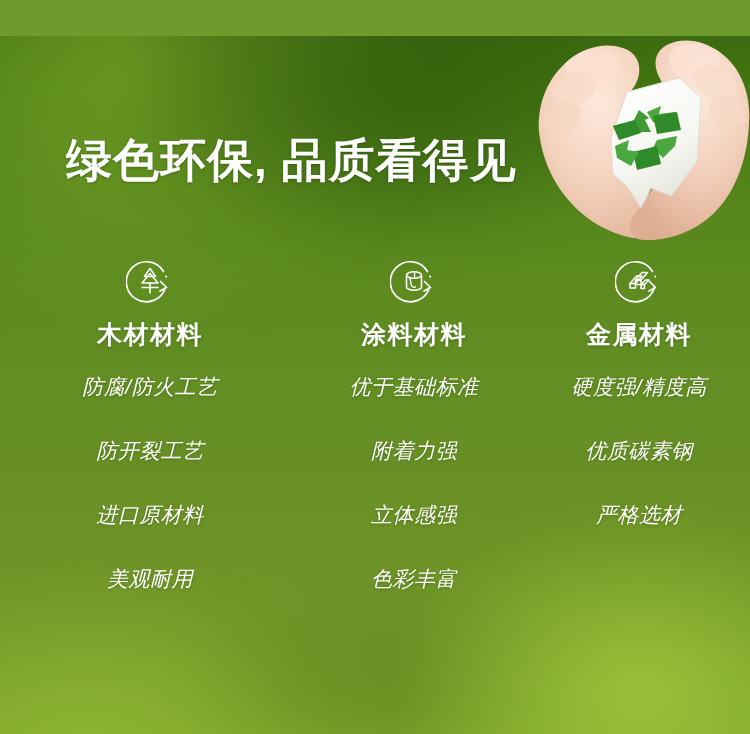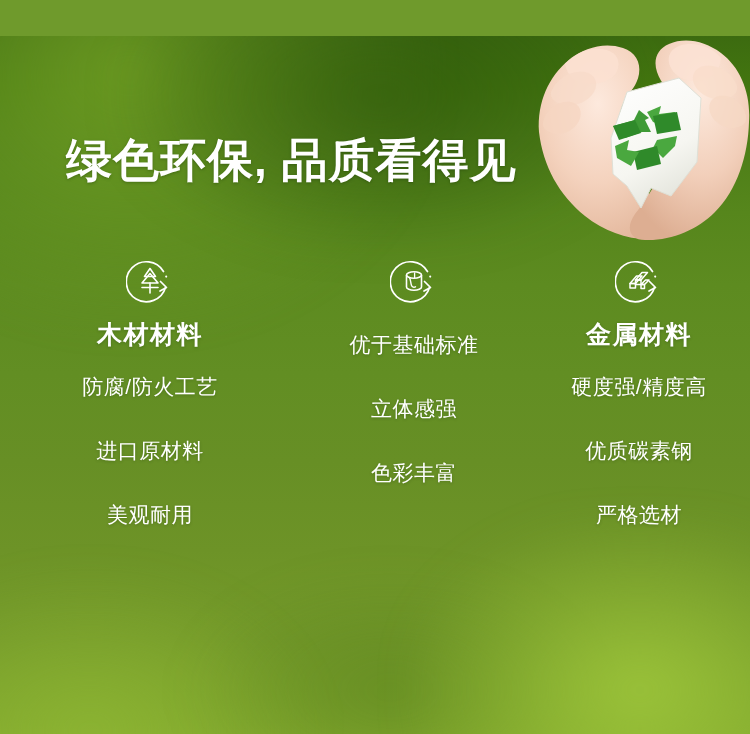--- a/index.html
+++ b/index.html
@@ -119,20 +119,21 @@
     color:#ffffff;
     letter-spacing:1.5px;
     line-height:32px;
     text-shadow:0 1px 3px rgba(20,45,5,.30);
   }
 
   .feature-list{
     list-style:none;
     margin-top:24px;
     width:100%;
+    font-style:italic;
   }
   .feature-item{
     font-size:21px;
     color:#ffffff;
     text-align:center;
     line-height:26px;
     letter-spacing:.5px;
     margin-bottom:38px;
     text-shadow:0 1px 3px rgba(20,45,5,.28);
   }
@@ -233,39 +234,42 @@
           <circle cx="40.2" cy="19.6" r="1.05" fill="#ffffff"></circle>
           <path d="M24 11.5 L18.5 19.5 L29.5 19.5 Z" fill="none" stroke="#ffffff" stroke-width="1.6" stroke-linejoin="round"></path>
           <path d="M24 16.5 L16 26 L32 26 Z" fill="none" stroke="#ffffff" stroke-width="1.6" stroke-linejoin="round"></path>
           <line x1="16" y1="30.5" x2="32" y2="30.5" stroke="#ffffff" stroke-width="1.6" stroke-linecap="round"></line>
           <line x1="24" y1="26" x2="24" y2="36" stroke="#ffffff" stroke-width="1.6" stroke-linecap="round"></line>
         </svg>
       </div>
       <div class="col-title">木材材料</div>
       <ul class="feature-list">
         <li class="feature-item">防腐/防火工艺</li>
+        <li class="feature-item">防开裂工艺</li>
         <li class="feature-item">进口原材料</li>
         <li class="feature-item">美观耐用</li>
       </ul>
     </div>
 
     <div class="col col-2">
       <div class="icon-wrap">
         <svg width="48" height="48" viewBox="0 0 48 48" xmlns="http://www.w3.org/2000/svg">
           <path d="M37.5 14.5 A20 20 0 1 0 39.5 30.5" fill="none" stroke="#ffffff" stroke-width="1.7" stroke-linecap="round"></path>
           <path d="M34.5 24.5 L40.5 30.5 L34 34" fill="none" stroke="#ffffff" stroke-width="1.7" stroke-linecap="round" stroke-linejoin="round"></path>
           <circle cx="40.2" cy="19.6" r="1.05" fill="#ffffff"></circle>
           <ellipse cx="24" cy="18" rx="7.5" ry="3.2" fill="none" stroke="#ffffff" stroke-width="1.6"></ellipse>
           <path d="M16.5 18 L16.5 30 A7.5 3.2 0 0 0 31.5 30 L31.5 18" fill="none" stroke="#ffffff" stroke-width="1.6"></path>
           <path d="M19.5 20.6 C21 23.5 20.5 26 21.5 28.5 C22.2 30.2 24 30.6 25.5 29.8" fill="none" stroke="#ffffff" stroke-width="1.4" stroke-linecap="round"></path>
           <path d="M24.6 16 L24.6 20.5" stroke="#ffffff" stroke-width="1.3" stroke-linecap="round"></path>
         </svg>
       </div>
+      <div class="col-title">涂料材料</div>
       <ul class="feature-list">
         <li class="feature-item">优于基础标准</li>
+        <li class="feature-item">附着力强</li>
         <li class="feature-item">立体感强</li>
         <li class="feature-item">色彩丰富</li>
       </ul>
     </div>
 
     <div class="col col-3">
       <div class="icon-wrap">
         <svg width="48" height="48" viewBox="0 0 48 48" xmlns="http://www.w3.org/2000/svg">
           <path d="M37.5 14.5 A20 20 0 1 0 39.5 30.5" fill="none" stroke="#ffffff" stroke-width="1.7" stroke-linecap="round"></path>
           <path d="M34.5 24.5 L40.5 30.5 L34 34" fill="none" stroke="#ffffff" stroke-width="1.7" stroke-linecap="round" stroke-linejoin="round"></path>

